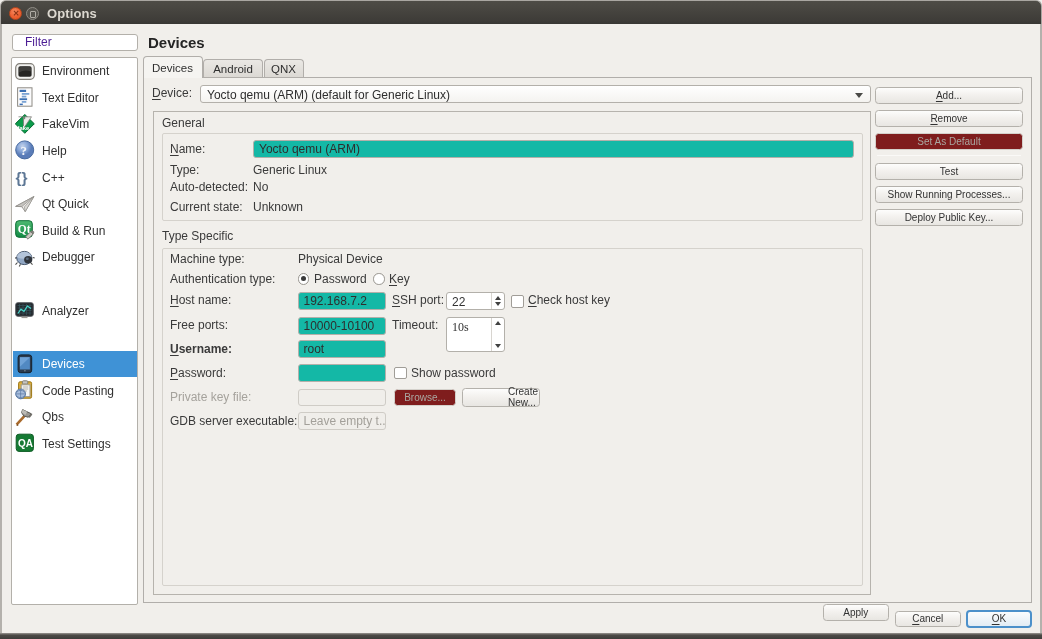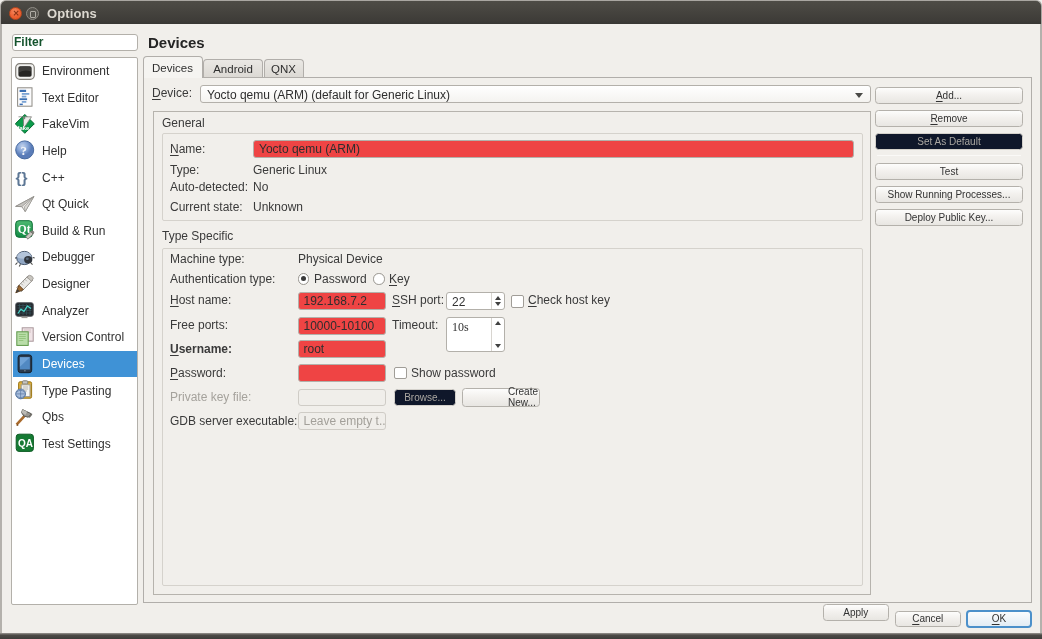--- a/index.html
+++ b/index.html
@@ -16,41 +16,41 @@
 #closebtn:before { content:"✕"; position:absolute; left:2.8px; top:0.6px; font-size:8px; font-weight:bold; color:#8c3315; }
 #maxbtn { position:absolute; left:24.5px; top:6px; width:13px; height:13px; border-radius:50%;
   background:#56544e; border:1.5px solid #8f8c85; }
 #maxbtn:before { content:""; position:absolute; left:3.2px; top:3.2px; width:4.6px; height:4.6px; border:1.4px solid #b0ada6; border-radius:1px; }
 #winbody { position:absolute; left:0; top:24px; width:1042px; height:609px; background:#f1efeb;
   border-left:2px solid #b4b1ac; border-right:2px solid #b4b1ac; }
 #bottomedge { position:absolute; left:0; top:633px; width:1042px; height:6px;
   background:linear-gradient(#9b9893, #4c4a46 35%, #3e3d3a); }
 
 #filter { position:absolute; left:12px; top:34px; width:126px; height:17px; background:#fff;
-  border:1px solid #b3b0aa; border-radius:3px; color:#14532d; padding-left:1px; line-height:15px;font-weight:bold; }
+  border:1px solid #b3b0aa; border-radius:3px; color:#4c1d95; padding-left:12px; line-height:15px; }
 #list { position:absolute; left:11px; top:57px; width:127px; height:548px; background:#fff;
   border:1px solid #b3b0aa; border-radius:2px; overflow:hidden; }
 .row { position:absolute; left:1px; width:125px; height:26.6px; }
 .row .ic { position:absolute; left:2px; top:3px; width:20px; height:20px; }
 .row .lb { position:absolute; left:29px; top:6.5px; font-size:12px; color:#303030; }
 .row.sel { background:#3f92d6; }
 .row.sel .lb { color:#fff; }
 
 #heading { position:absolute; left:148px; top:33.5px; font-size:15px; font-weight:bold; color:#252525; }
 
 .tab { position:absolute; border:1px solid #b1aeaa; border-bottom:none; border-radius:4px 4px 0 0; text-align:center; font-size:11.5px; color:#2f2f2f; }
 #tab1 { left:142.5px; top:56px; width:60px; height:22px; background:#f5f4f1; z-index:3; line-height:22px; }
 #tab2 { left:203px; top:58.5px; width:60px; height:18.5px; background:linear-gradient(#eae8e4, #dcd9d4); line-height:19px; }
 #tab3 { left:263.5px; top:58.5px; width:40px; height:18.5px; background:linear-gradient(#eae8e4, #dcd9d4); line-height:19px; }
 #pane { position:absolute; left:142.5px; top:77px; width:889.5px; height:526px; border:1px solid #b1aeaa; }
 
-.input { position:absolute; background:#ef4444; border:1px solid #b3b0aa; border-radius:3px; font-size:12px; color:#2e2e2e; padding-left:5px; display:flex; align-items:center; white-space:nowrap; overflow:hidden; }
+.input { position:absolute; background:#14b8a6; border:1px solid #b3b0aa; border-radius:3px; font-size:12px; color:#2e2e2e; padding-left:5px; display:flex; align-items:center; white-space:nowrap; overflow:hidden; }
 .input.dis { background:#f0eeea; border-color:#cfccc6; color:#a3a09a; }
 .btn { position:absolute; background:linear-gradient(#fdfdfc, #f3f1ee 45%, #e8e6e2); border:1px solid #b4b1ab; border-radius:3.5px; font-size:10px; color:#323232; display:flex; align-items:center; justify-content:center; }
-.btn.dis { background:#0f172a; border-color:#d4d1cb; color:#aaa7a1; }
+.btn.dis { background:#7f1d1d; border-color:#d4d1cb; color:#aaa7a1; }
 .lab { position:absolute; font-size:12px; color:#3a3a3a; white-space:nowrap; margin-top:-2px; }
 .lab.dis { color:#a5a29c; }
 u { text-decoration:underline; text-underline-offset:1.5px; }
 
 #combo { position:absolute; left:200px; top:85px; width:671px; height:18px; background:linear-gradient(#fff, #f4f3f0); border:1px solid #b3b0aa; border-radius:3px; }
 #combo .txt { position:absolute; left:6px; top:2px; font-size:12px; color:#2e2e2e; }
 #combo .arr { position:absolute; right:7px; top:7px; width:0; height:0; border-left:4.5px solid transparent; border-right:4.5px solid transparent; border-top:5px solid #4a4a47; }
 
 #scrollframe { position:absolute; left:153px; top:111px; width:718px; height:484px; border:1px solid #b6b3ad; background:#f1efeb; }
 .gbox { position:absolute; border:1px solid #d5d2cc; border-radius:2px; }
@@ -151,67 +151,48 @@
     <div class="row" style="top: 185.98px;">
       <span class="ic"><svg width="20" height="20">
           <path d="M2.5 15.5 l-2 2.2 M5.5 17.3 l-1.3 2.2 M15.5 15.5 l2 2.2 M2 10.5 l-2 0.6 M17.8 10.5 l1.9 0.6" stroke="#4a4a48" stroke-width="1.1"></path>
           <ellipse cx="9.3" cy="11" rx="7.6" ry="6.6" fill="#91a7c4" stroke="#45556b"></ellipse>
           <path d="M1.9 10.2 a7.5 6.5 0 0 1 14.8 0 q-7.4 3 -14.8 0 z" fill="#b3c4da"></path>
           <ellipse cx="13.2" cy="12.8" rx="4.1" ry="3.7" fill="#30353c"></ellipse>
           <ellipse cx="12.3" cy="11.8" rx="1.5" ry="1.2" fill="#5a6a7e"></ellipse>
         </svg></span>
       <span class="lb">Debugger</span>
     </div>
-    <div class="row" style="top: 212.62px;">
-      <span class="ic"><svg width="20" height="20">
-          <path d="M1.8 13.4 L13.2 1.8 L17.6 6.2 L6.2 17.8 Z" fill="#ebeae7" stroke="#94918b"></path>
-          <path d="M3.9 11.3 l1.4 1.4 M5.9 9.3 l2 2 M7.9 7.3 l1.4 1.4 M9.9 5.3 l2 2 M11.9 3.3 l1.4 1.4" stroke="#94918b" stroke-width="0.7"></path>
-          <path d="M0.8 18.8 L8.3 15.6 L4 11.3 Z" fill="#9c6a33" stroke="#6b4520"></path>
-          <path d="M0.8 18.8 L4.6 17.2 L2.5 15 Z" fill="#3f3f3d"></path>
-          <path d="M12 2.9 L16.5 7.4 L18.4 4.2 Q17 1.2 14.5 1.3 Z" fill="#c9c6c0" stroke="#94918b" stroke-width="0.8"></path>
-        </svg></span>
-      <span class="lb">Designer</span>
-    </div>
     <div class="row" style="top: 239.26px;">
       <span class="ic"><svg width="20" height="20">
           <rect x="0.7" y="2.7" width="17.6" height="13.6" rx="2" fill="#23282d" stroke="#595e63"></rect>
           <path d="M2.5 5.5 h14 M2.5 8 h14 M2.5 10.5 h14 M2.5 13 h14 M4.5 4 v11 M8 4 v11 M11.5 4 v11 M15 4 v11" stroke="#37545c" stroke-width="0.7"></path>
           <path d="M2.8 13.5 L6 9.2 L9 11.4 L12.4 6 L16 8.6" stroke="#49d8cd" stroke-width="1.2" fill="none"></path>
           <rect x="6.5" y="16.5" width="6" height="1.6" fill="#9b9893"></rect>
         </svg></span>
       <span class="lb">Analyzer</span>
-    </div>
-    <div class="row" style="top: 265.9px;">
-      <span class="ic"><svg width="20" height="20">
-          <rect x="7.2" y="0.8" width="11" height="13.4" fill="#f0e4e7" stroke="#a89599"></rect>
-          <path d="M9 3 h7 M9 5 h7 M9 7 h5" stroke="#cbb6bb" stroke-width="0.8"></path>
-          <rect x="1.8" y="4.8" width="11.4" height="13.6" fill="#b9dda8" stroke="#5d9747"></rect>
-          <path d="M3.8 7.5 h7 M3.8 9.5 h7 M3.8 11.5 h7 M3.8 13.5 h4.5" stroke="#8cbf75" stroke-width="0.8"></path>
-        </svg></span>
-      <span class="lb">Version Control</span>
     </div>
     <div class="row sel" style="top: 292.54px;">
       <span class="ic"><svg width="20" height="20">
           <rect x="3.1" y="0.9" width="13.6" height="17.8" rx="2.6" fill="#2a3a4d" stroke="#16202c"></rect>
           <rect x="4.9" y="3.3" width="10" height="12.2" fill="#5189c2"></rect>
           <path d="M4.9 3.3 l10 0 l-10 9.4 z" fill="#6fa2d6"></path>
           <circle cx="9.9" cy="16.7" r="0.8" fill="#7b8794"></circle>
         </svg></span>
       <span class="lb">Devices</span>
     </div>
     <div class="row" style="top: 319.18px;">
       <span class="ic"><svg width="20" height="20">
           <rect x="3.6" y="1.8" width="13" height="16.4" rx="1.5" fill="#dcae3c" stroke="#9c7716"></rect>
           <rect x="7.4" y="0.8" width="5.4" height="3.2" rx="1" fill="#c6c5bf" stroke="#83817a"></rect>
           <rect x="6.2" y="4.8" width="8.8" height="11.8" fill="#f8f8f6" stroke="#9b9992"></rect>
           <path d="M7.8 7 h5.5 M7.8 9 h5.5 M7.8 11 h4" stroke="#abaaa3" stroke-width="0.9"></path>
           <circle cx="5.6" cy="13.9" r="4.9" fill="#a8bedd" stroke="#5c7aa3"></circle>
           <path d="M1.5 12.5 a4.9 4.9 0 0 1 8.2 0 m-8.3 2.8 a4.9 4.9 0 0 0 8.4 0 M5.6 9 v9.8 M0.7 13.9 h9.8" stroke="#5c7aa3" stroke-width="0.7" fill="none"></path>
         </svg></span>
-      <span class="lb">Type Pasting</span>
+      <span class="lb">Code Pasting</span>
     </div>
     <div class="row" style="top: 345.82px;">
       <span class="ic"><svg width="20" height="20">
           <path d="M1.6 17.6 L9.8 8.6" stroke="#a96a2c" stroke-width="2.6"></path>
           <path d="M1.2 18.4 L3.4 19 L2.6 16.6 Z" fill="#7c4e1f"></path>
           <path d="M7.6 2.6 L16.4 6.8 L13.2 10.2 L8.8 9 L6.6 5.6 Z" fill="#98958f" stroke="#5c5a55"></path>
           <path d="M7.6 2.6 L12.2 4.8 L10.4 8 L6.6 5.6 Z" fill="#bcbab5"></path>
           <path d="M16.4 6.8 L13.2 10.2 L14.8 10.8 L17.4 7.6 Z" fill="#6e6c66"></path>
         </svg></span>
       <span class="lb">Qbs</span>

